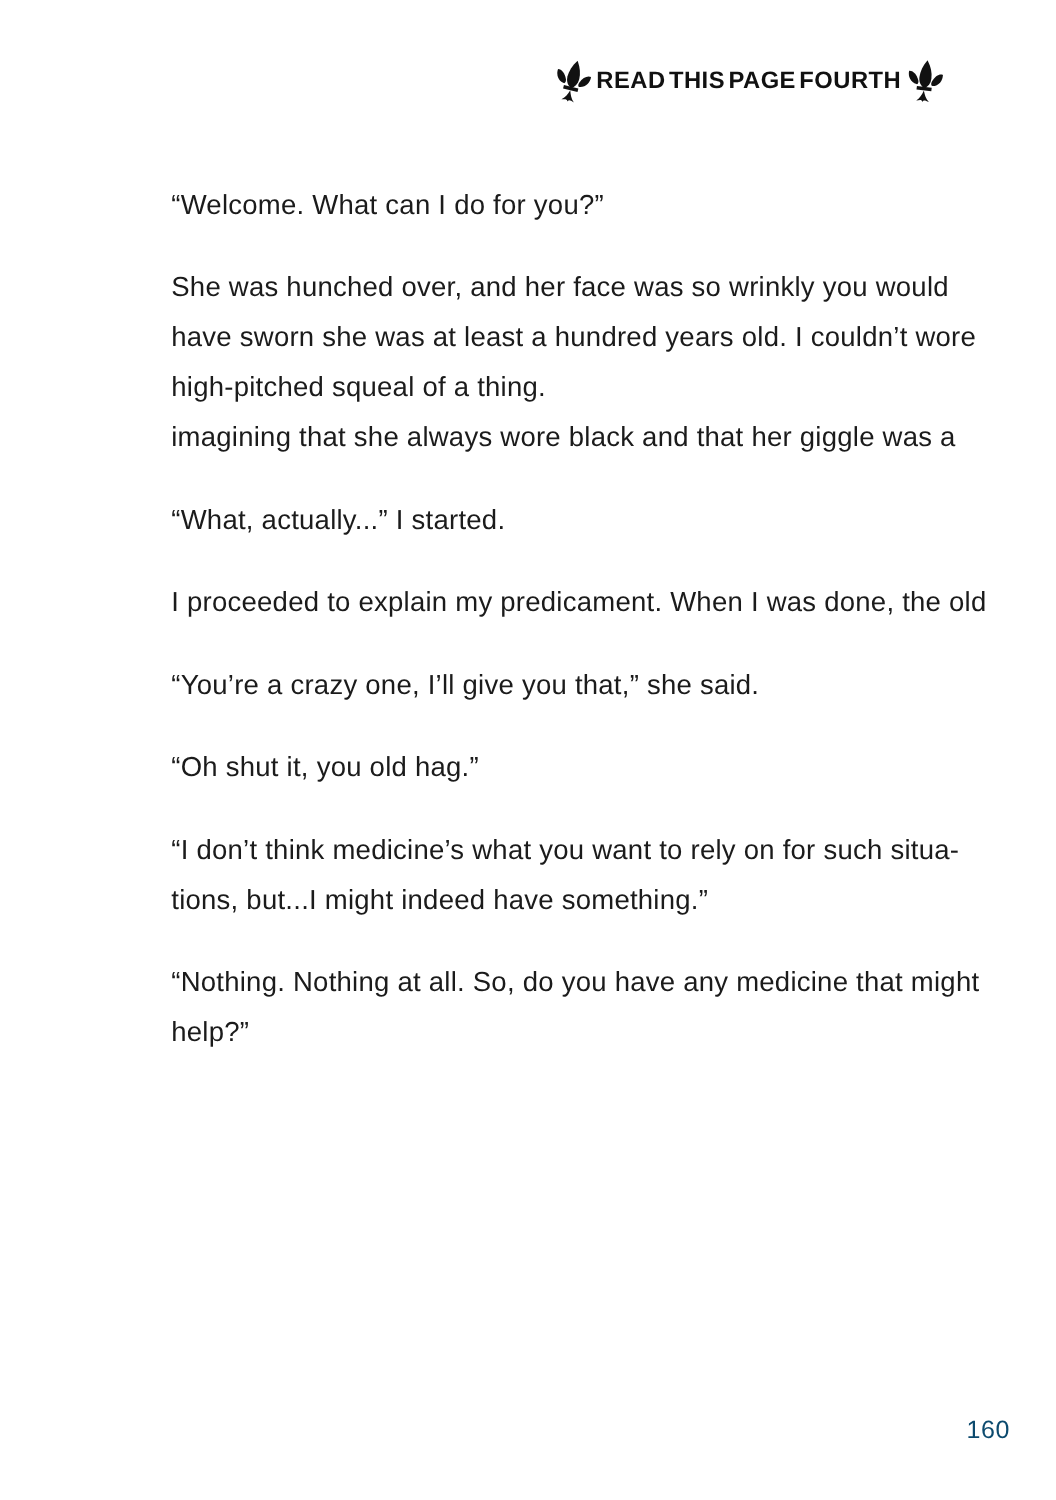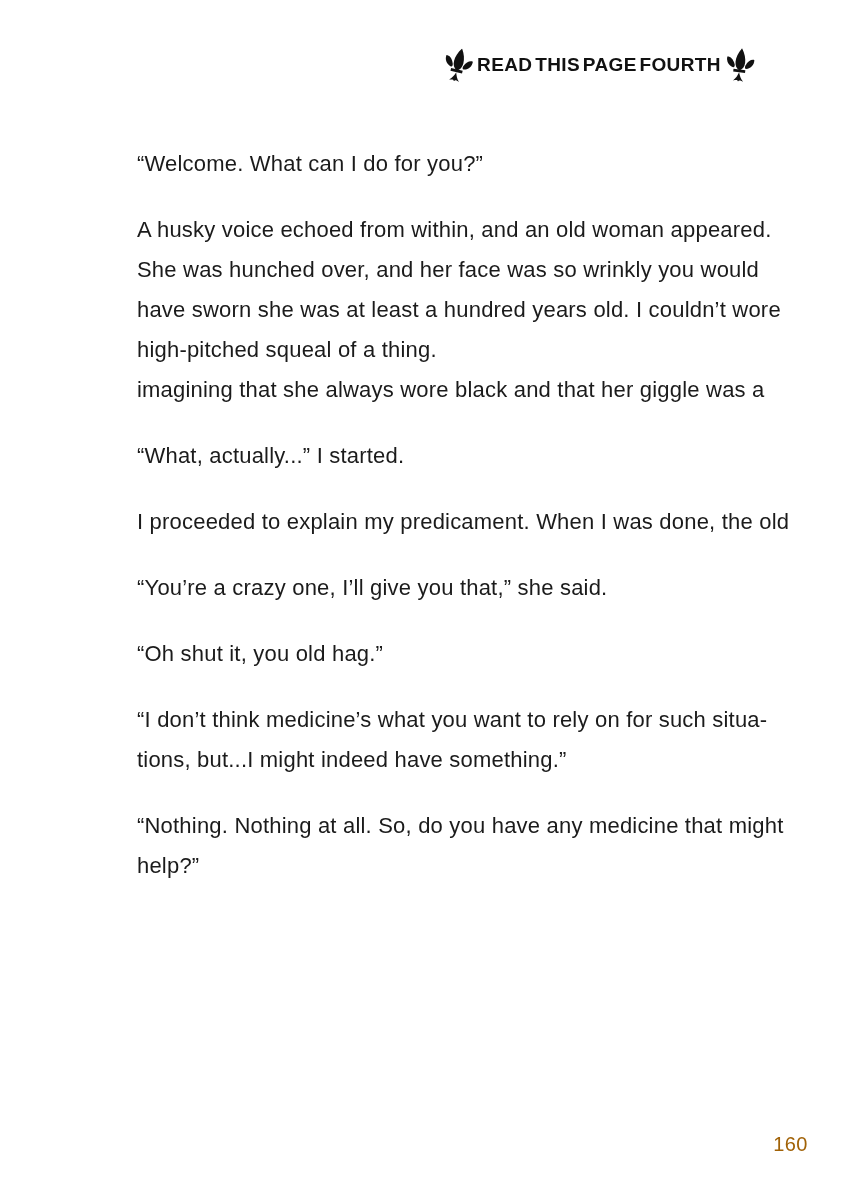--- a/index.html
+++ b/index.html
@@ -55,21 +55,21 @@
     line-height: 40px;
     letter-spacing: 0.2px;
     white-space: nowrap;
   }
   .page-number {
     position: absolute;
     right: 37px;
     bottom: 44px;
     font-size: 20px;
     letter-spacing: 0.5px;
-    color: #a16207;
+    color: #0c4a6e;
   }
 </style>
 </head>
 <body>
 
 <div class="page">
 
   <div class="running-head">
     <span class="fleur fleur-left">
       <svg viewBox="0 0 100 120" xmlns="http://www.w3.org/2000/svg">
@@ -90,21 +90,20 @@
         <path d="M50 86 C46 98 42 108 32 117 C43 114 47 112 50 119 C53 112 57 114 68 117 C58 108 54 98 50 86 Z"></path>
       </svg>
     </span>
   </div>
 
   <div class="body-text">
     <div class="para">
         <span class="line">“Welcome. What can I do for you?”</span>
       </div>
     <div class="para">
-        <span class="line">A husky voice echoed from within, and an old woman appeared.</span>
         <span class="line">She was hunched over, and her face was so wrinkly you would</span>
         <span class="line">have sworn she was at least a hundred years old. I couldn’t wore</span>
         <span class="line">high-pitched squeal of a thing.</span>
         <span class="line">imagining that she always wore black and that her giggle was a</span>
       </div>
     <div class="para">
         <span class="line">“What, actually...” I started.</span>
       </div>
     <div class="para">
         <span class="line">I proceeded to explain my predicament. When I was done, the old</span>

